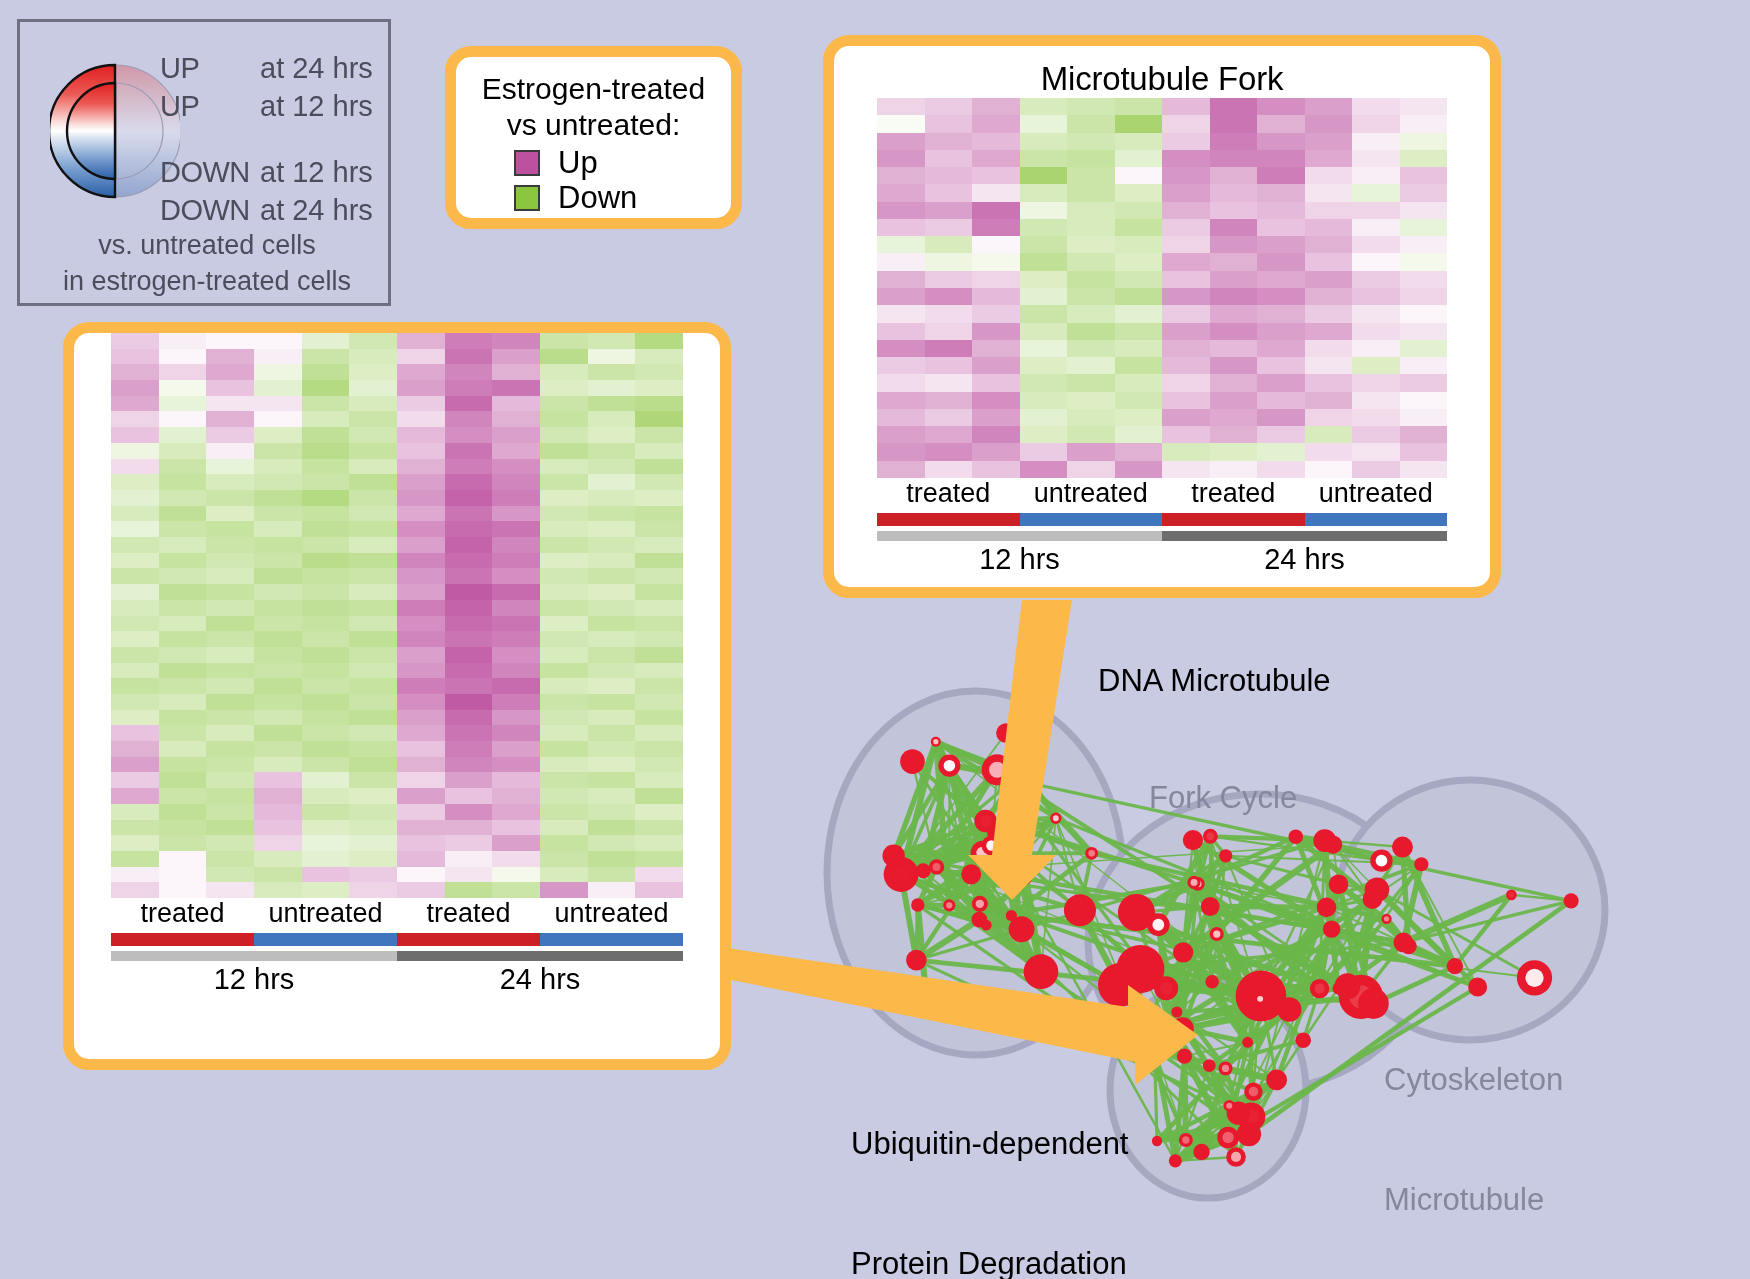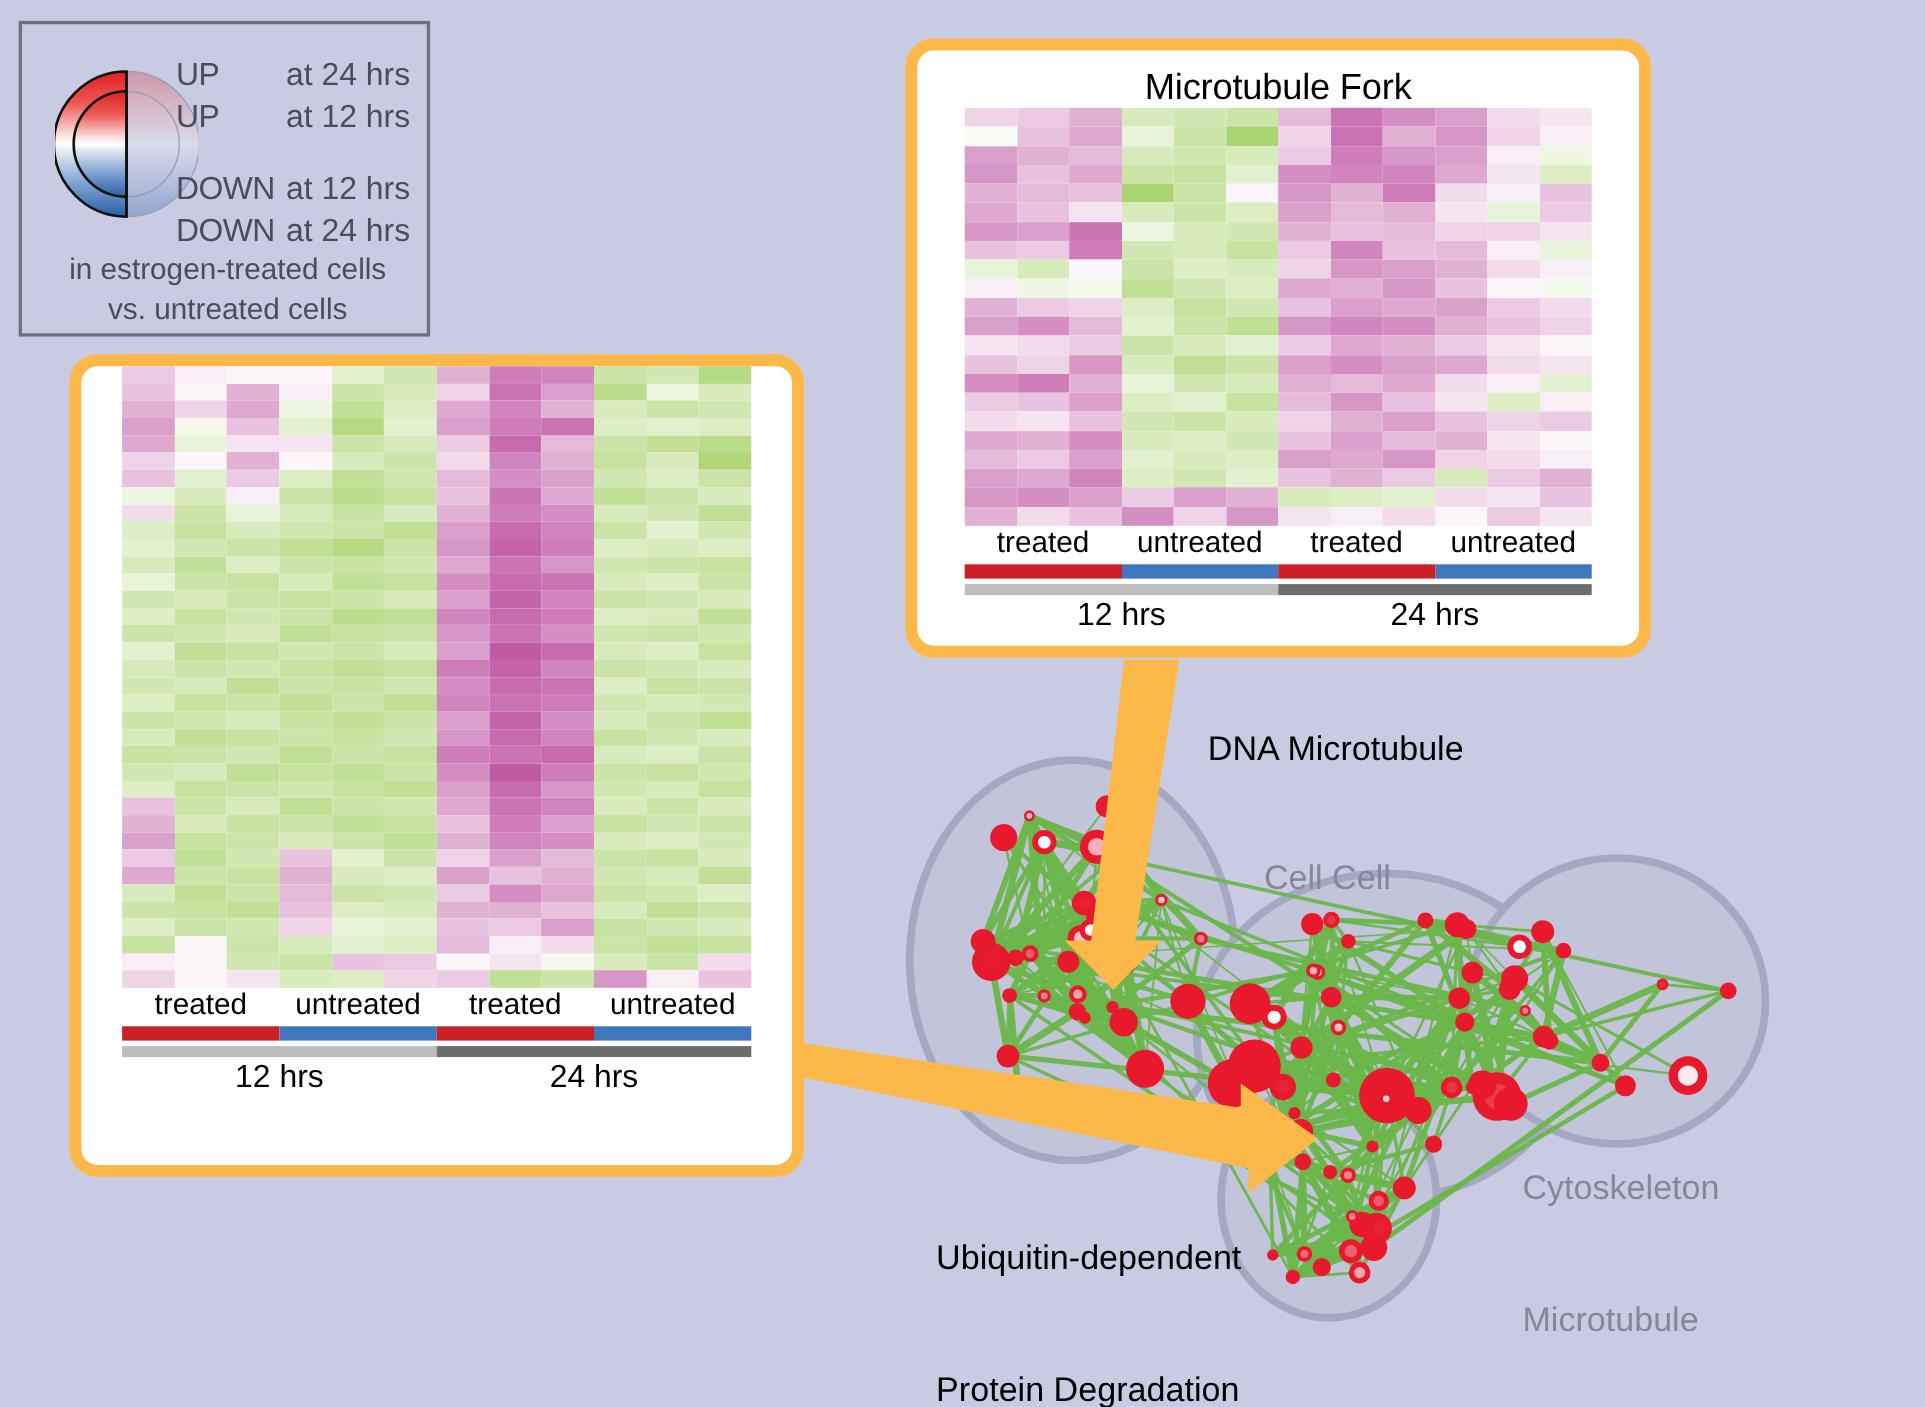--- a/index.html
+++ b/index.html
@@ -122,25 +122,39 @@
       <div class="lrow" style="margin-top:28px">
         <span class="k">DOWN</span>
         <span class="v">at 12 hrs</span>
       </div>
       <div class="lrow">
         <span class="k">DOWN</span>
         <span class="v">at 24 hrs</span>
       </div>
     </div>
     <div id="legend-caption">
+      <div>vs. untreated cells</div>
       <div>in estrogen-treated cells</div>
-      <div>vs. untreated cells</div>
     </div>
   </div>
 
+  <div class="card" id="estrogen-key">
+    <div class="ek-title">
+      <div>Estrogen-treated</div>
+      <div>vs untreated:</div>
+    </div>
+    <div class="ek-item">
+      <span class="swatch" id="sw-up" style="background: rgb(189, 81, 160);"></span>
+      <span class="ek-label">Up</span>
+    </div>
+    <div class="ek-item">
+      <span class="swatch" id="sw-down" style="background: rgb(140, 198, 63);"></span>
+      <span class="ek-label">Down</span>
+    </div>
+  </div>
 
   <div class="card" id="panel-replication">
     <div class="panel-title">Microtubule Fork</div>
     <div class="hm" id="hm-replication" style="grid-template-columns: repeat(12, 1fr); grid-template-rows: repeat(22, 1fr); width: 570px; height: 380px;">
         <div style="background: rgb(239, 212, 231);"></div>
         <div style="background: rgb(235, 203, 227);"></div>
         <div style="background: rgb(225, 177, 212);"></div>
         <div style="background: rgb(215, 235, 188);"></div>
         <div style="background: rgb(209, 232, 178);"></div>
         <div style="background: rgb(203, 229, 169);"></div>
@@ -1470,21 +1484,21 @@
           <circle cx="463.407763258186" cy="471.6759061259092" r="4.8031147310882805" fill="rgb(239,91,104)"></circle>
           <circle cx="439.2716177302662" cy="485.82090648696584" r="5.757722824811935" fill="#e8192c"></circle>
           <circle cx="439.2716177302662" cy="485.82090648696584" r="2.9940158689022067" fill="rgb(242,127,138)"></circle>
           <circle cx="330" cy="365" r="22" fill="#e8192c"></circle>
           <circle cx="350" cy="415" r="9" fill="#e8192c"></circle>
         </g>
     </svg>
   </div>
 
   <div class="net-label" id="label-dna">DNA Microtubule</div>
-  <div class="net-label" id="label-cellcycle">Cell Cell</div>
+  <div class="net-label" id="label-cellcycle">Fork Cycle</div>
   <div class="net-label" id="label-microtubule">
     <div>Cytoskeleton</div>
     <div>Microtubule</div>
   </div>
   <div class="net-label" id="label-ubiquitin">
     <div>Ubiquitin-dependent</div>
     <div>Protein Degradation</div>
   </div>
 
   <svg id="arrows" viewBox="0 0 1750 1279">

